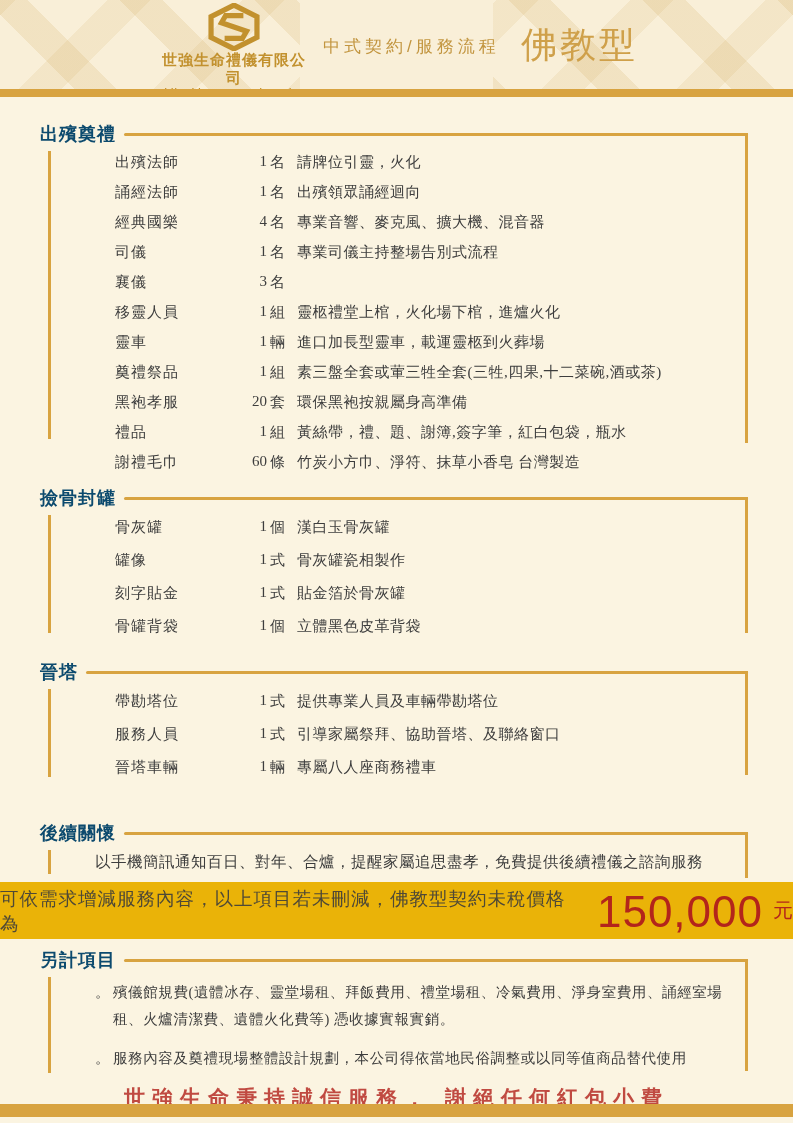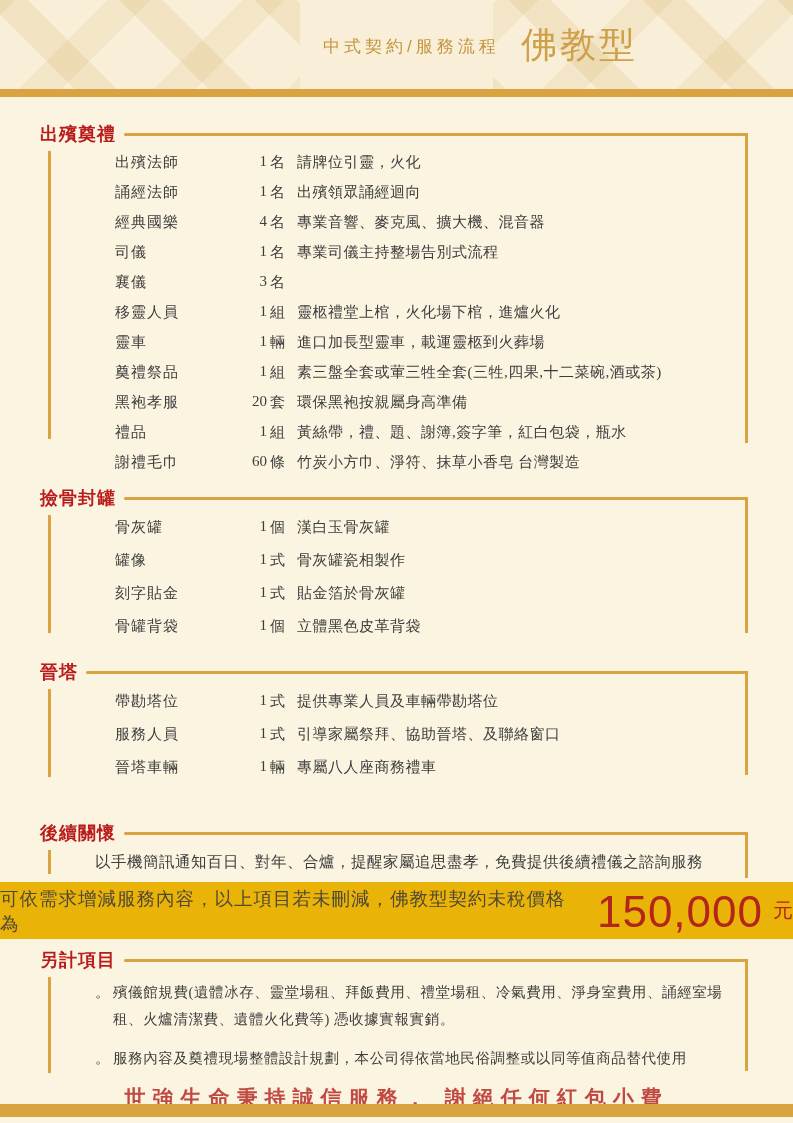--- a/index.html
+++ b/index.html
@@ -30,21 +30,21 @@
                   font-family:"Liberation Sans","DejaVu Sans",sans-serif; }
   .header-subtitle { position:absolute; left:323px; top:35px; font-size:17px; letter-spacing:4px;
                      color:#C2953F; font-family:"Liberation Sans","DejaVu Sans",sans-serif; }
   .header-type { position:absolute; left:521px; top:21px; font-size:36px; letter-spacing:3px;
                  color:#CFA04A; font-family:"Liberation Sans","DejaVu Sans",sans-serif; }
   .header-bar { height:8px; background:#D8A340; }
 
   
   .section { position:relative; margin-left:40px; margin-right:45px; }
   .sec-head { display:flex; align-items:center; height:26px; }
-  .sec-title { color:#b91c1c; font-weight:bold; font-size:18px; white-space:nowrap;
+  .sec-title { color:#0c4a6e; font-weight:bold; font-size:18px; white-space:nowrap;
                padding-right:8px; letter-spacing:1px; }
   .sec-line { flex:1; height:3px; background:#D8A340; border-radius:3px; }
   .lb { position:absolute; left:8px;  top:30px; width:3px; background:#D8A340; }
   .rb { position:absolute; right:0;   top:12px; width:3px; background:#D8A340; }
   .rows { padding-left:55px; }
   .row { display:flex; align-items:center; font-size:15px;margin-left:20px; }
   .row-h30 .row { height:30px; }
   .row-h33 .row { height:33px; }
   .label { width:118px; letter-spacing:1px; }
   .qty { width:52px; display:flex; justify-content:flex-end; }
@@ -62,29 +62,37 @@
   .banner-yuan { font-size:20px; color:#B3251B; }
 
   
   .bullets { padding-left:55px; padding-top:6px; }
   .bullet { display:flex; font-size:14.5px; line-height:27px; margin-bottom:12px; }
   .bullet .marker { width:18px; flex:none; }
   .bullet .btext { flex:1; letter-spacing:0.6px; }
 
   
   .slogan { margin-top:12px; text-align:center; color:#C04A41; font-size:21px; letter-spacing:7px;
-            font-weight:bold; font-family:Liberation Serif, serif; }
+            font-weight:bold; font-family:Liberation Sans, sans-serif; }
   .bottom-bar { position:absolute; left:0; right:0; bottom:6px; height:13px; background:#D8A340; }
 </style>
 </head>
 <body>
 
 <div class="header">
   <div class="pattern left"></div>
   <div class="pattern right"></div>
+  <div class="logo-block">
+    <svg class="logo-svg" width="56" height="48" viewBox="0 0 52 46">
+      <polygon points="26,2 48,13 48,33 26,44 4,33 4,13" fill="none" stroke="#C2912E" stroke-width="5"></polygon>
+      <path d="M35,12 H18 L14,19 L38,27 L34,34 H17" fill="none" stroke="#C2912E" stroke-width="5"></path>
+    </svg>
+    <div class="company-name">世強生命禮儀有限公司</div>
+    <div class="company-en">Shih Chiang Funeral services</div>
+  </div>
   <div class="header-subtitle">中式契約/服務流程</div>
   <div class="header-type">佛教型</div>
 </div>
 <div class="header-bar"></div>
 
 <section class="section row-h30" style="margin-top:24px">
   <div class="sec-head">
     <span class="sec-title">出殯奠禮</span>
     <span class="sec-line"></span>
   </div>

